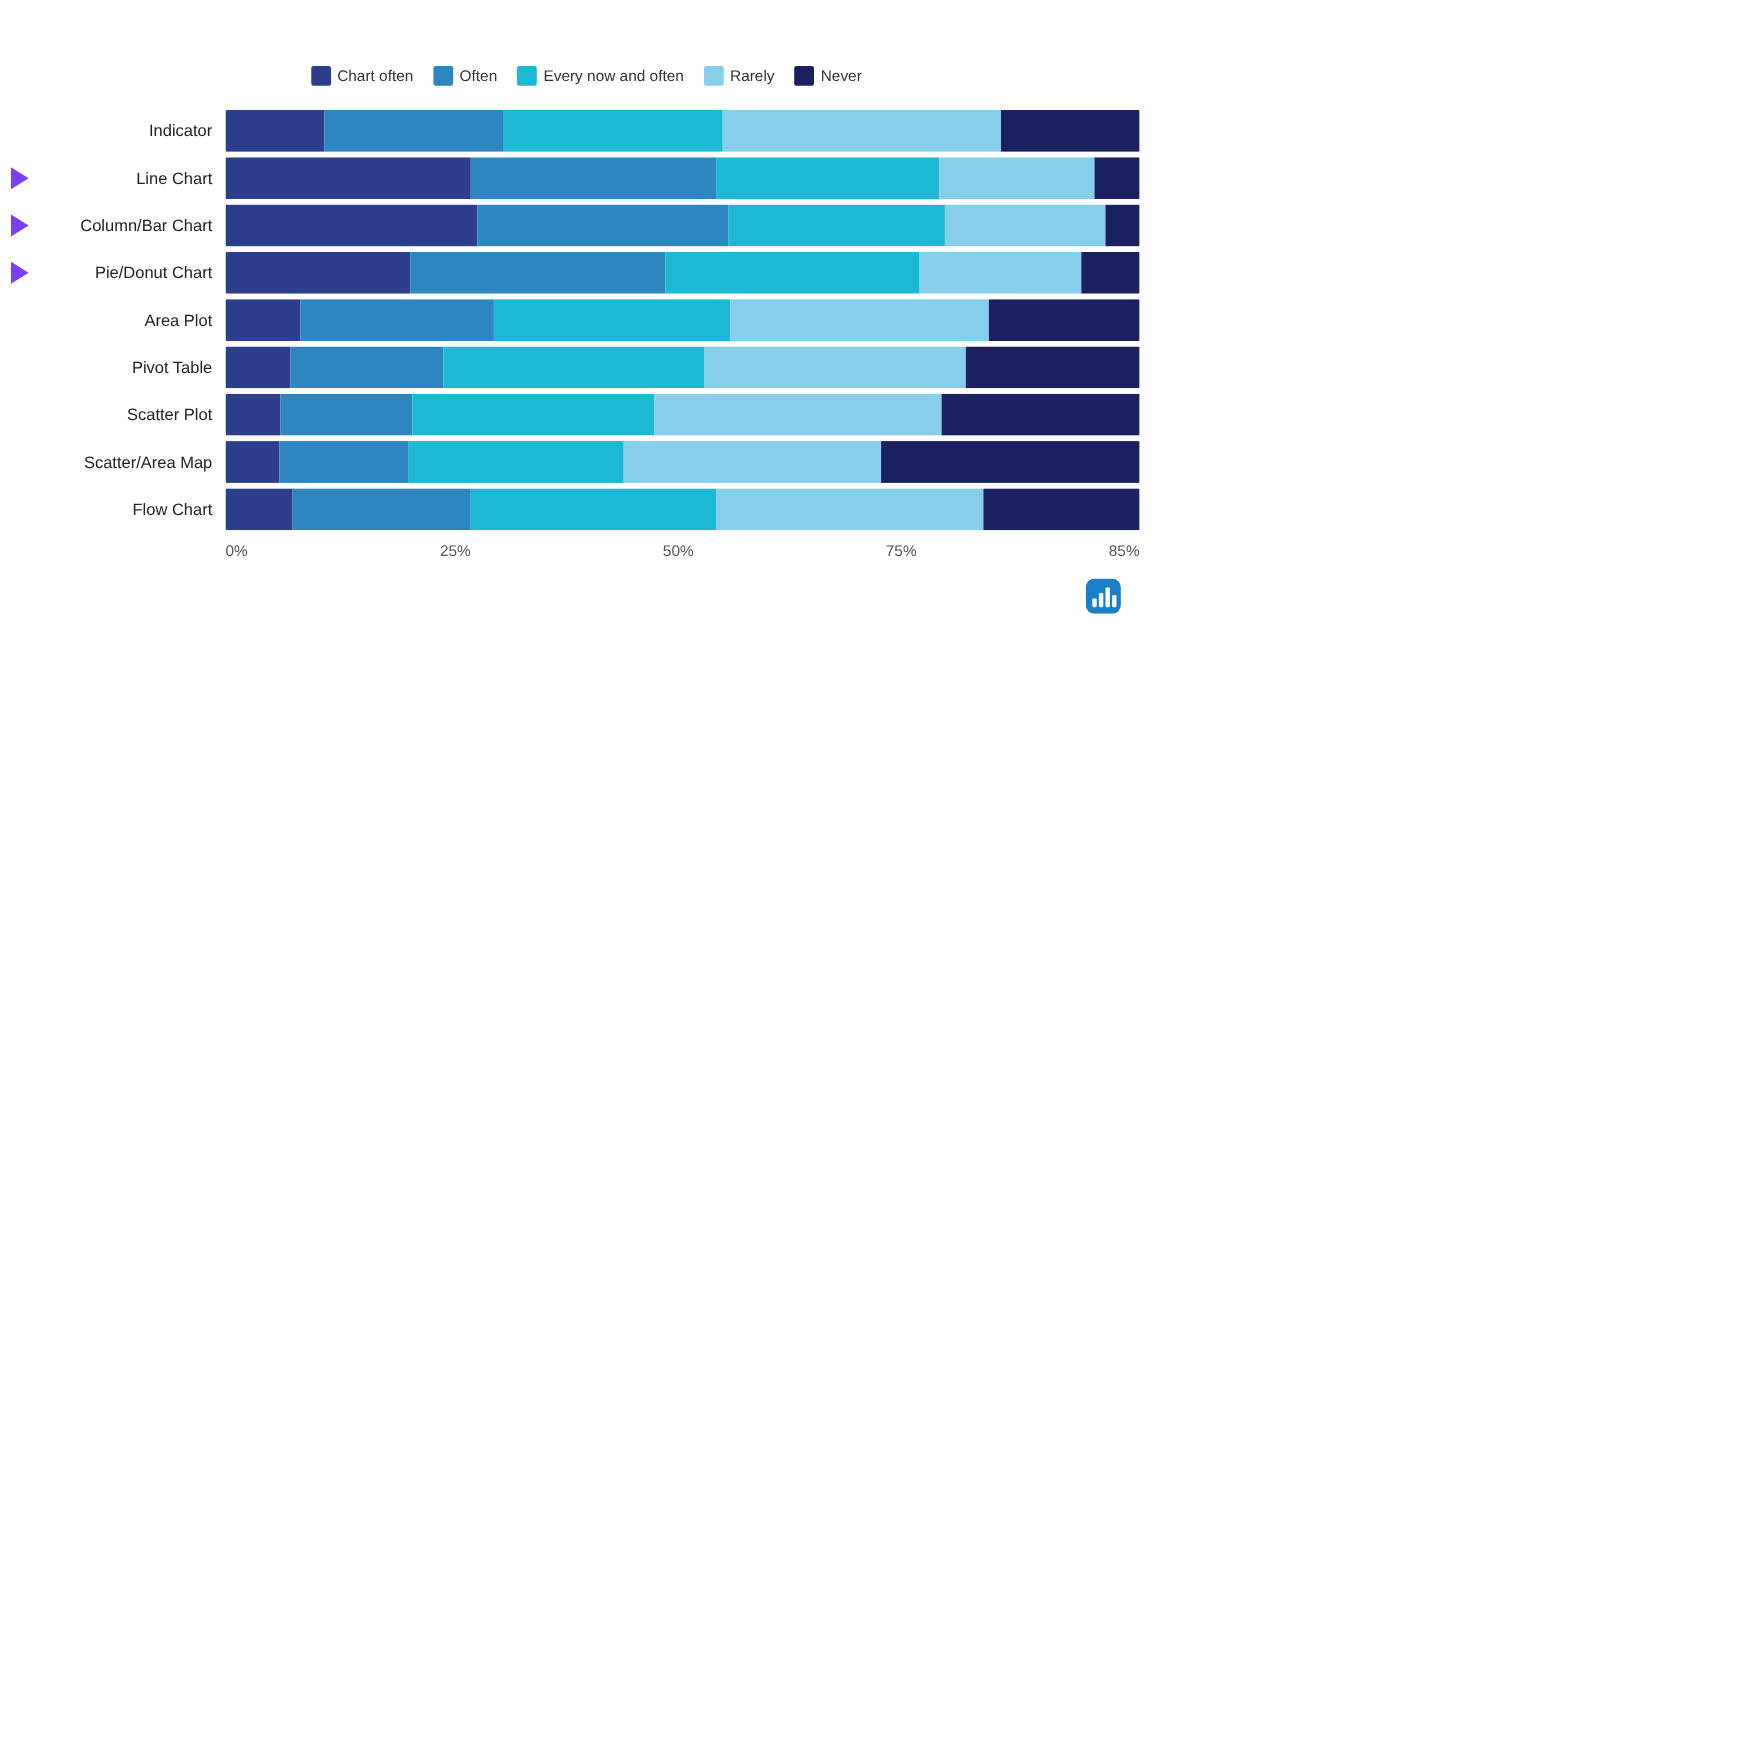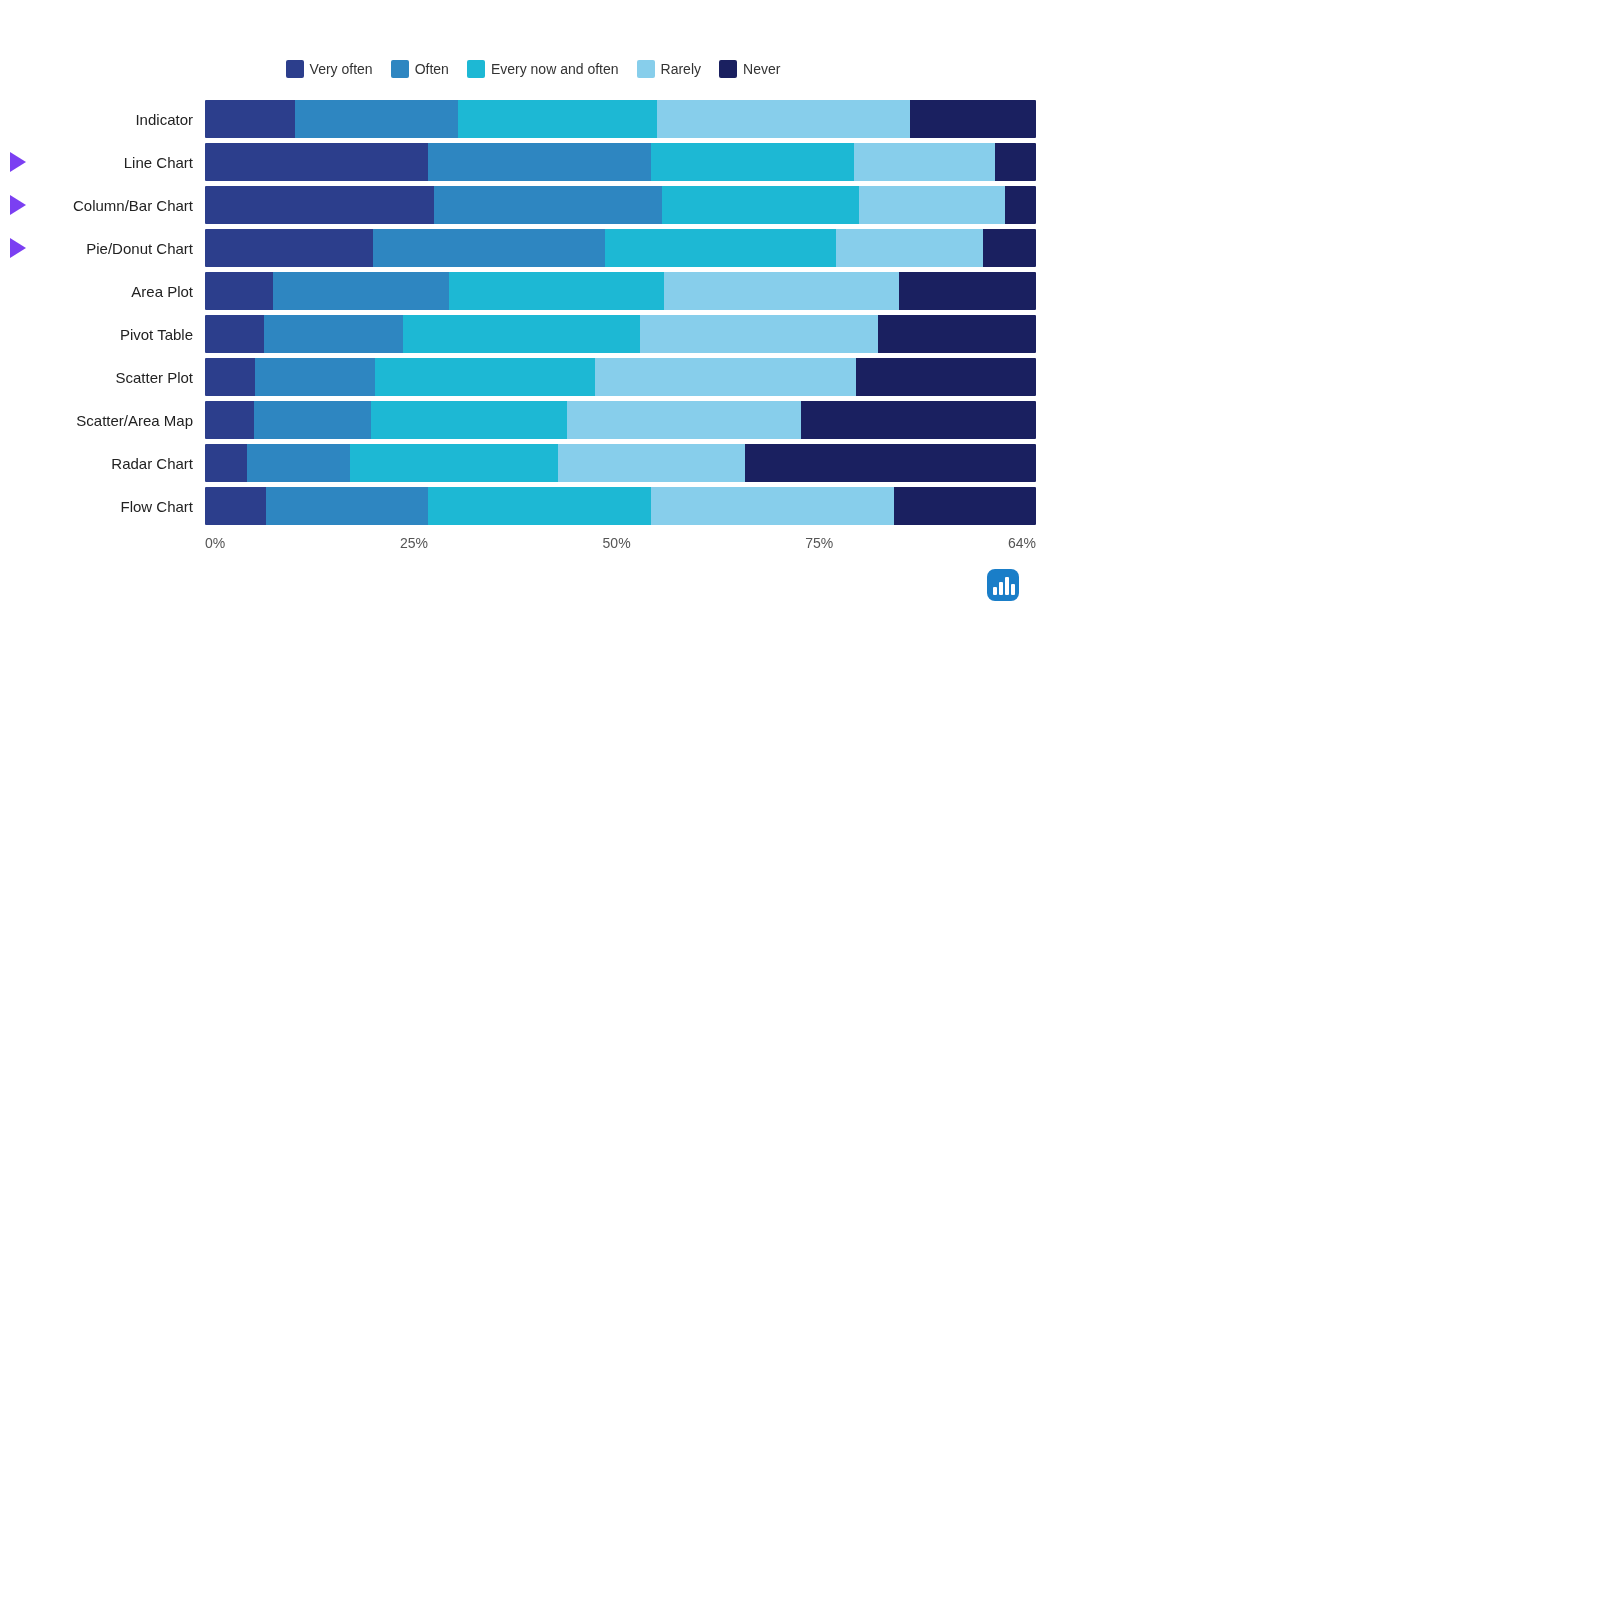--- a/index.html
+++ b/index.html
@@ -123,21 +123,21 @@
   </style>
 </head>
 <body>
 
 <div class="title"></div>
 
 <div class="legend">
 
 <div class="legend-item">
       <div class="legend-swatch" style="background:#2C3E8C"></div>
-      <span>Very often</span>
+      <span>Chart often</span>
     </div>
     <div class="legend-item">
       <div class="legend-swatch" style="background:#2E86C1"></div>
       <span>Often</span>
     </div>
     <div class="legend-item">
       <div class="legend-swatch" style="background:#1DB8D4"></div>
       <span>Every now and often</span>
     </div>
     <div class="legend-item">
@@ -226,48 +226,38 @@
       <div class="row-label">Scatter/Area Map</div>
       <div class="bar-container">
         <div class="bar-segment" style="width: 5.88235%; background: rgb(44, 62, 140);"></div>
         <div class="bar-segment" style="width: 14.1176%; background: rgb(46, 134, 193);"></div>
         <div class="bar-segment" style="width: 23.5294%; background: rgb(29, 184, 212);"></div>
         <div class="bar-segment" style="width: 28.2353%; background: rgb(135, 206, 235);"></div>
         <div class="bar-segment" style="width: 28.2353%; background: rgb(26, 32, 96);"></div>
       </div>
     </div>
     <div class="chart-row">
-      <div class="row-label">Radar Chart</div>
-      <div class="bar-container">
-        <div class="bar-segment" style="width: 5%; background: rgb(44, 62, 140);"></div>
-        <div class="bar-segment" style="width: 12.5%; background: rgb(46, 134, 193);"></div>
-        <div class="bar-segment" style="width: 25%; background: rgb(29, 184, 212);"></div>
-        <div class="bar-segment" style="width: 22.5%; background: rgb(135, 206, 235);"></div>
-        <div class="bar-segment" style="width: 35%; background: rgb(26, 32, 96);"></div>
-      </div>
-    </div>
-    <div class="chart-row">
       <div class="row-label">Flow Chart</div>
       <div class="bar-container">
         <div class="bar-segment" style="width: 7.31707%; background: rgb(44, 62, 140);"></div>
         <div class="bar-segment" style="width: 19.5122%; background: rgb(46, 134, 193);"></div>
         <div class="bar-segment" style="width: 26.8293%; background: rgb(29, 184, 212);"></div>
         <div class="bar-segment" style="width: 29.2683%; background: rgb(135, 206, 235);"></div>
         <div class="bar-segment" style="width: 17.0732%; background: rgb(26, 32, 96);"></div>
       </div>
     </div>
   </div>
 
 <div class="x-axis">
 
 <span class="x-axis-label">0%</span>
     <span class="x-axis-label">25%</span>
     <span class="x-axis-label">50%</span>
     <span class="x-axis-label">75%</span>
-    <span class="x-axis-label">64%</span>
+    <span class="x-axis-label">85%</span>
   </div>
 
 <div class="footer">
   <div class="footer-logo">
     <svg class="footer-logo-icon" viewBox="0 0 32 32" xmlns="http://www.w3.org/2000/svg">
       <rect width="32" height="32" rx="8" fill="#1A7EC8"></rect>
       <rect x="6" y="18" width="4" height="8" rx="1" fill="white"></rect>
       <rect x="12" y="13" width="4" height="13" rx="1" fill="white"></rect>
       <rect x="18" y="8" width="4" height="18" rx="1" fill="white"></rect>
       <rect x="24" y="15" width="4" height="11" rx="1" fill="white"></rect>

